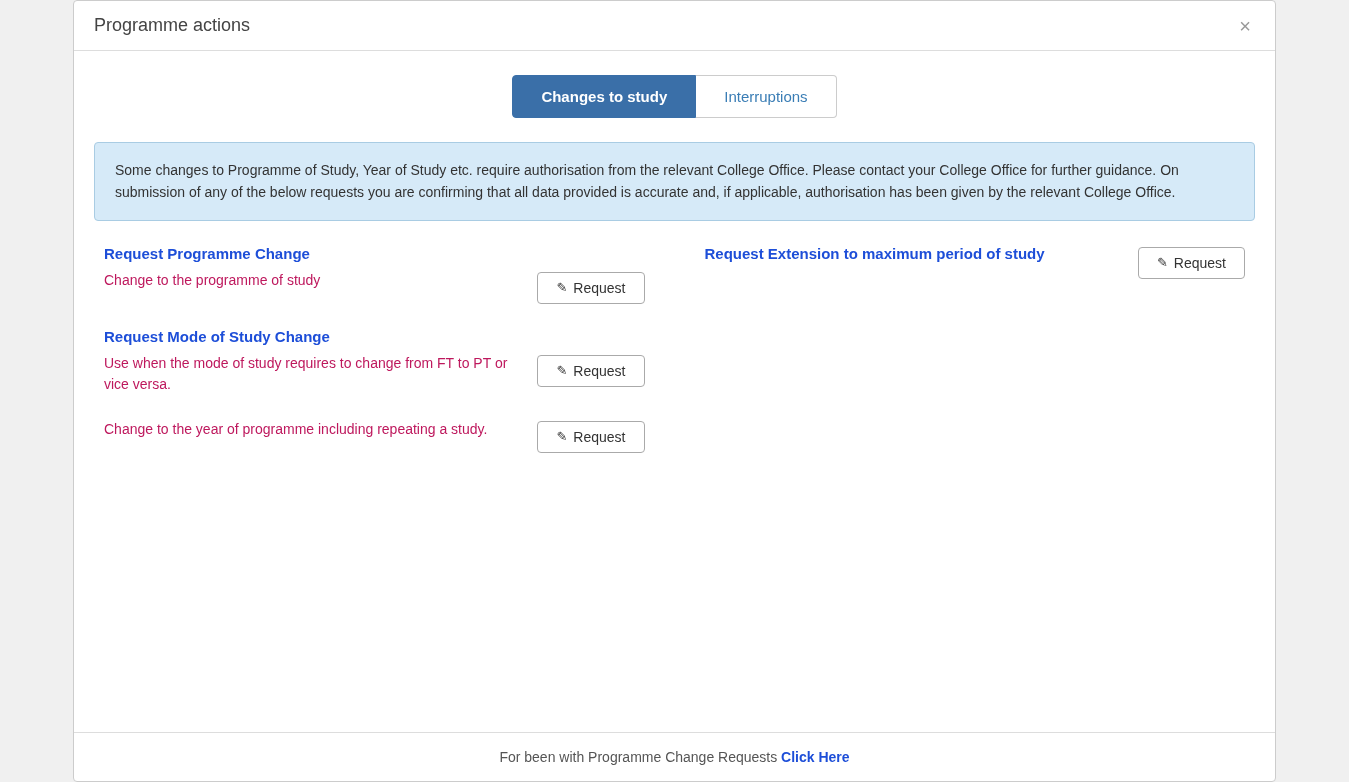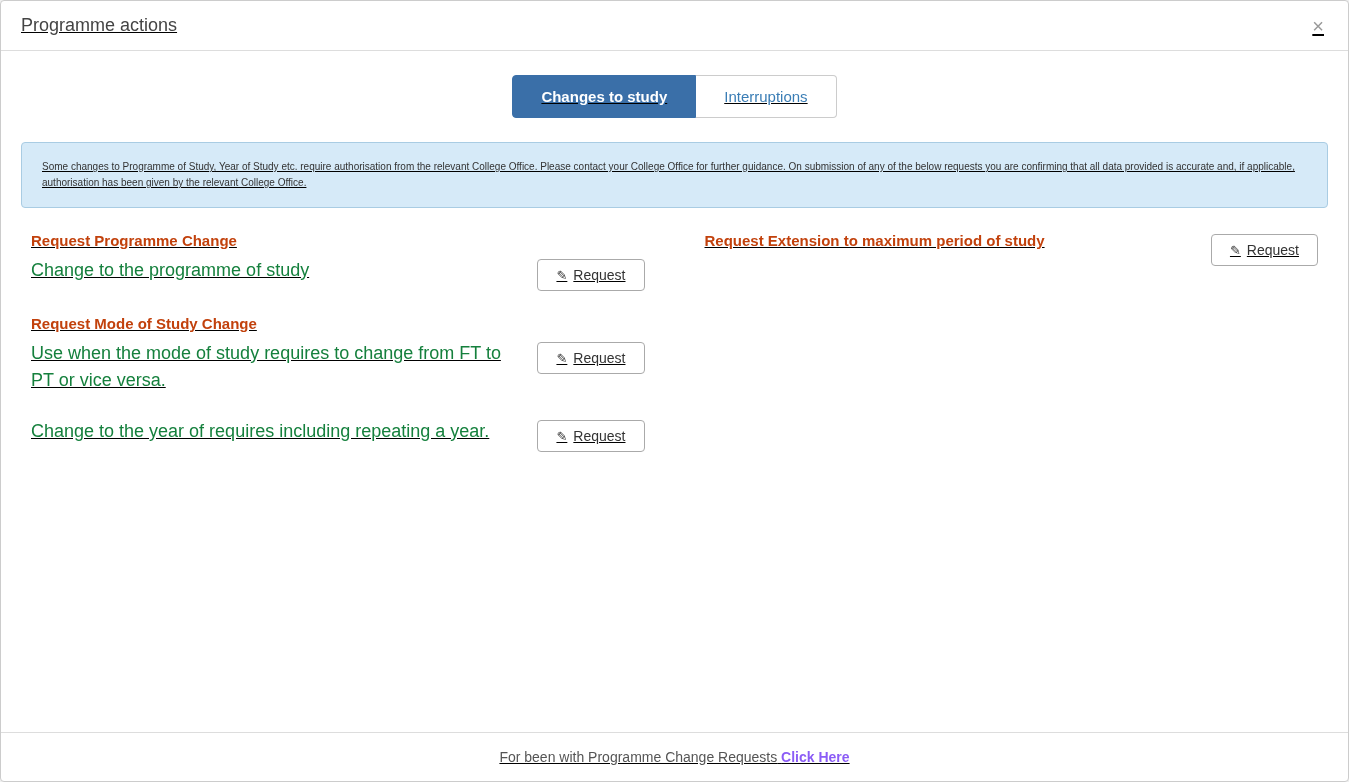--- a/index.html
+++ b/index.html
@@ -12,28 +12,27 @@
     body {
       background: #f0f0f0;
       display: flex;
       align-items: center;
       justify-content: center;
       min-height: 100vh;
     }
 
     .modal {
       background: #ffffff;
-      width: 1349px;
+      width: 1203px;
       min-height: 782px;
       border: 1px solid #cccccc;
       border-radius: 4px;
       display: flex;
       flex-direction: column;
       position: relative;
-      text-decoration: underline;
     }
 
     .modal-header {
       display: flex;
       align-items: center;
       justify-content: space-between;
       padding: 14px 20px;
       border-bottom: 1px solid #dddddd;
     }
 
@@ -95,21 +94,21 @@
       color: #ffffff;
       border-color: #3a6fa8;
       font-weight: bold;
     }
 
     .info-box {
       background: #d6eaf8;
       border: 1px solid #a9cce3;
       border-radius: 4px;
       padding: 16px 20px;
-      font-size: 10px;
+      font-size: 14px;
       color: #333333;
       line-height: 1.6;
       margin-bottom: 24px;
     }
 
     .content-grid {
       display: grid;
       grid-template-columns: 1fr 1fr;
       gap: 0 60px;
       padding: 0 10px;
@@ -121,34 +120,34 @@
       flex-direction: column;
     }
 
     .section {
       margin-bottom: 24px;
     }
 
     .section-title {
       font-size: 15px;
       font-weight: bold;
-      color: #c2410c;
+      color: #1d4ed8;
       margin-bottom: 8px;
     }
 
     .section-row {
       display: flex;
       align-items: flex-start;
       justify-content: space-between;
       gap: 16px;
     }
 
     .section-desc {
-      font-size: 18px;
-      color: #15803d;
+      font-size: 14px;
+      color: #be185d;
       line-height: 1.5;
       flex: 1;
     }
 
     .request-btn {
       display: inline-flex;
       align-items: center;
       gap: 6px;
       padding: 7px 18px;
       border: 1px solid #aaaaaa;
@@ -168,21 +167,21 @@
 
     .modal-footer {
       border-top: 1px solid #dddddd;
       padding: 16px 20px;
       text-align: center;
       font-size: 14px;
       color: #555555;
     }
 
     .footer-link {
-      color: #8b5cf6;
+      color: #1d4ed8;
       font-weight: bold;
       text-decoration: none;
       cursor: pointer;
     }
 
     .right-section-with-btn {
       display: flex;
       align-items: flex-start;
       justify-content: space-between;
     }
@@ -235,21 +234,21 @@
             <span class="section-desc">Use when the mode of study requires to change from FT to PT or vice versa.</span>
             <button class="request-btn">
               <span class="pencil-icon">✎</span>
               <span>Request</span>
             </button>
           </div>
         </div>
 
         <div class="section">
           <div class="section-row">
-            <span class="section-desc">Change to the year of requires including repeating a year.</span>
+            <span class="section-desc">Change to the year of programme including repeating a study.</span>
             <button class="request-btn">
               <span class="pencil-icon">✎</span>
               <span>Request</span>
             </button>
           </div>
         </div>
 
       </div>
 
       <div class="right-col">

